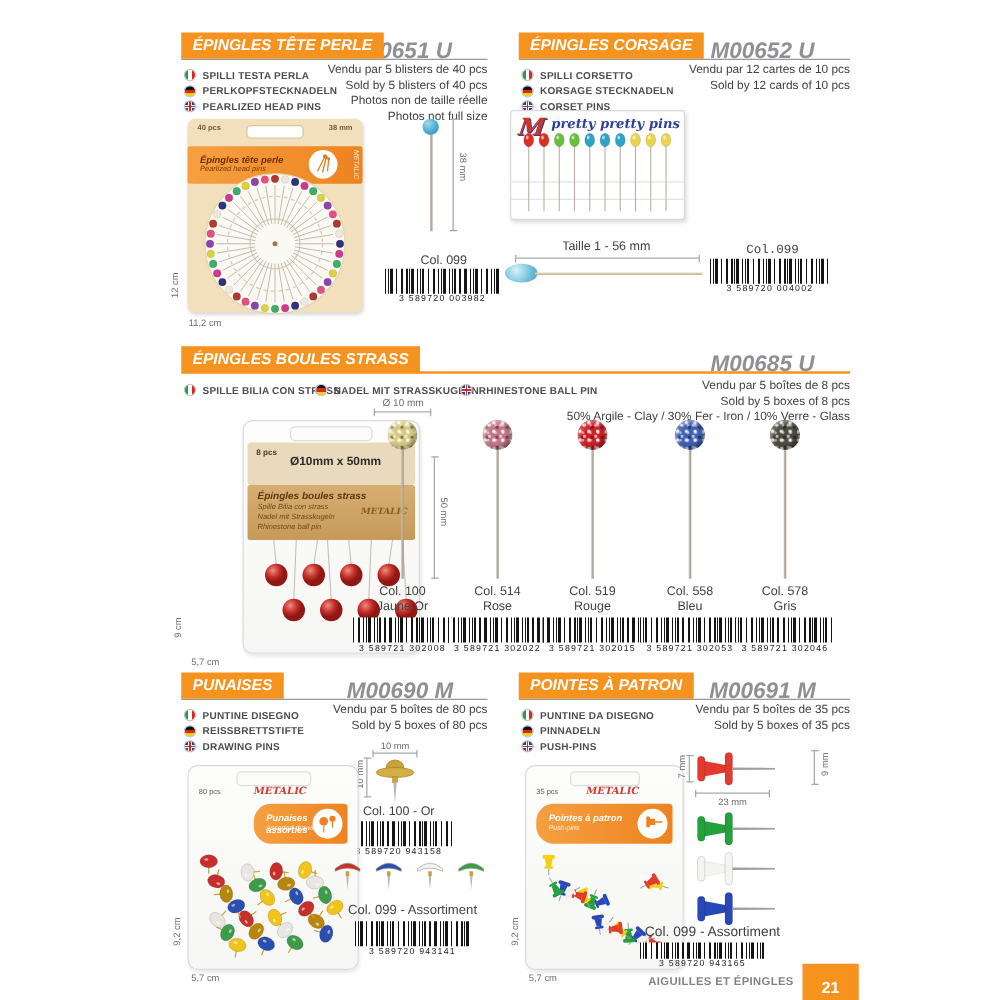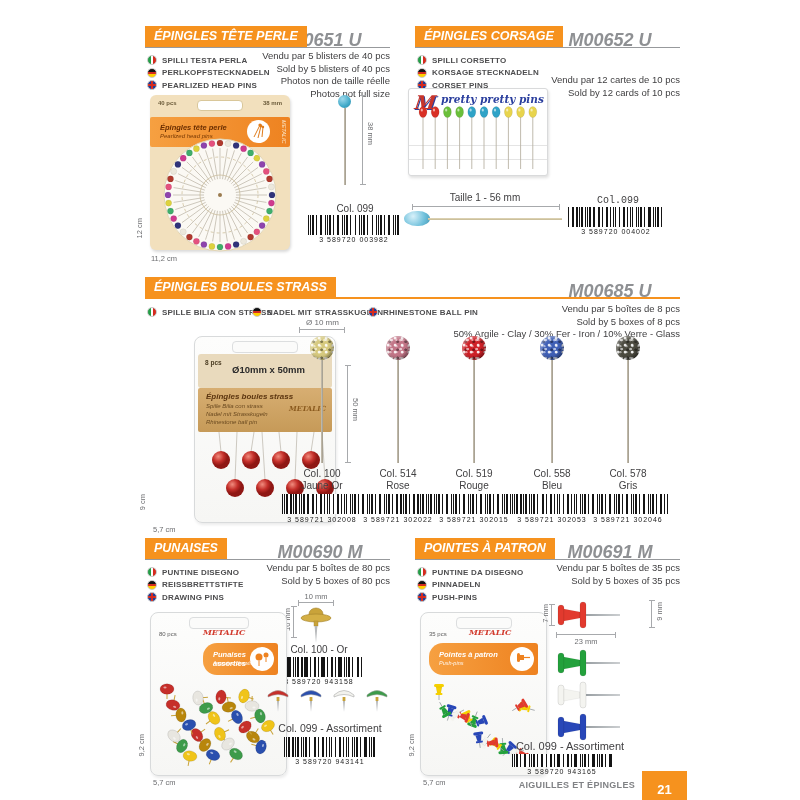--- a/index.html
+++ b/index.html
@@ -221,21 +221,21 @@
     <div class="lang-row">
         <span class="flag flag-de"></span>
         <span class="lang-label">KORSAGE STECKNADELN</span>
       </div>
     <div class="lang-row">
         <span class="flag flag-uk"></span>
         <span class="lang-label">CORSET PINS</span>
       </div>
   </div>
 
-  <div class="abs sales" style="left:520px;top:50px;width:160px;margin-top:24px;">
+  <div class="abs sales" style="left:520px;top:50px;width:160px;">
     <div>Vendu par 12 cartes de 10 pcs</div>
     <div>Sold by 12 cards of 10 pcs</div>
   </div>
 
   <div class="abs" style="left:408px;top:88px;width:138px;height:86px;background:#fff;border:1px solid #D9DADB;border-radius:3px;box-shadow:1px 2px 3px rgba(0,0,0,.12);">
     <div class="abs" style="left:6px;top:2px;font-family:'DejaVu Serif',serif;font-style:italic;font-weight:bold;font-size:19px;color:#C8352B;text-shadow:1px 1px 0 #2B3F9E;transform:skewX(-8deg);">M</div>
     <div class="abs" style="left:32px;top:4px;width:104px;font-family:'DejaVu Serif',serif;font-weight:bold;font-style:italic;font-size:10.5px;color:#2B3F9E;white-space:nowrap;">pretty pretty pins</div>
     <div class="abs" style="left:0;top:56px;right:0;height:1px;background:#E4E4E4;"></div>
     <div class="abs" style="left:0;top:70px;right:0;height:1px;background:#E4E4E4;"></div>
     <svg class="abs" id="pretty-svg" style="left:5px;top:14px;" width="128" height="70" viewBox="0 0 128 70">

